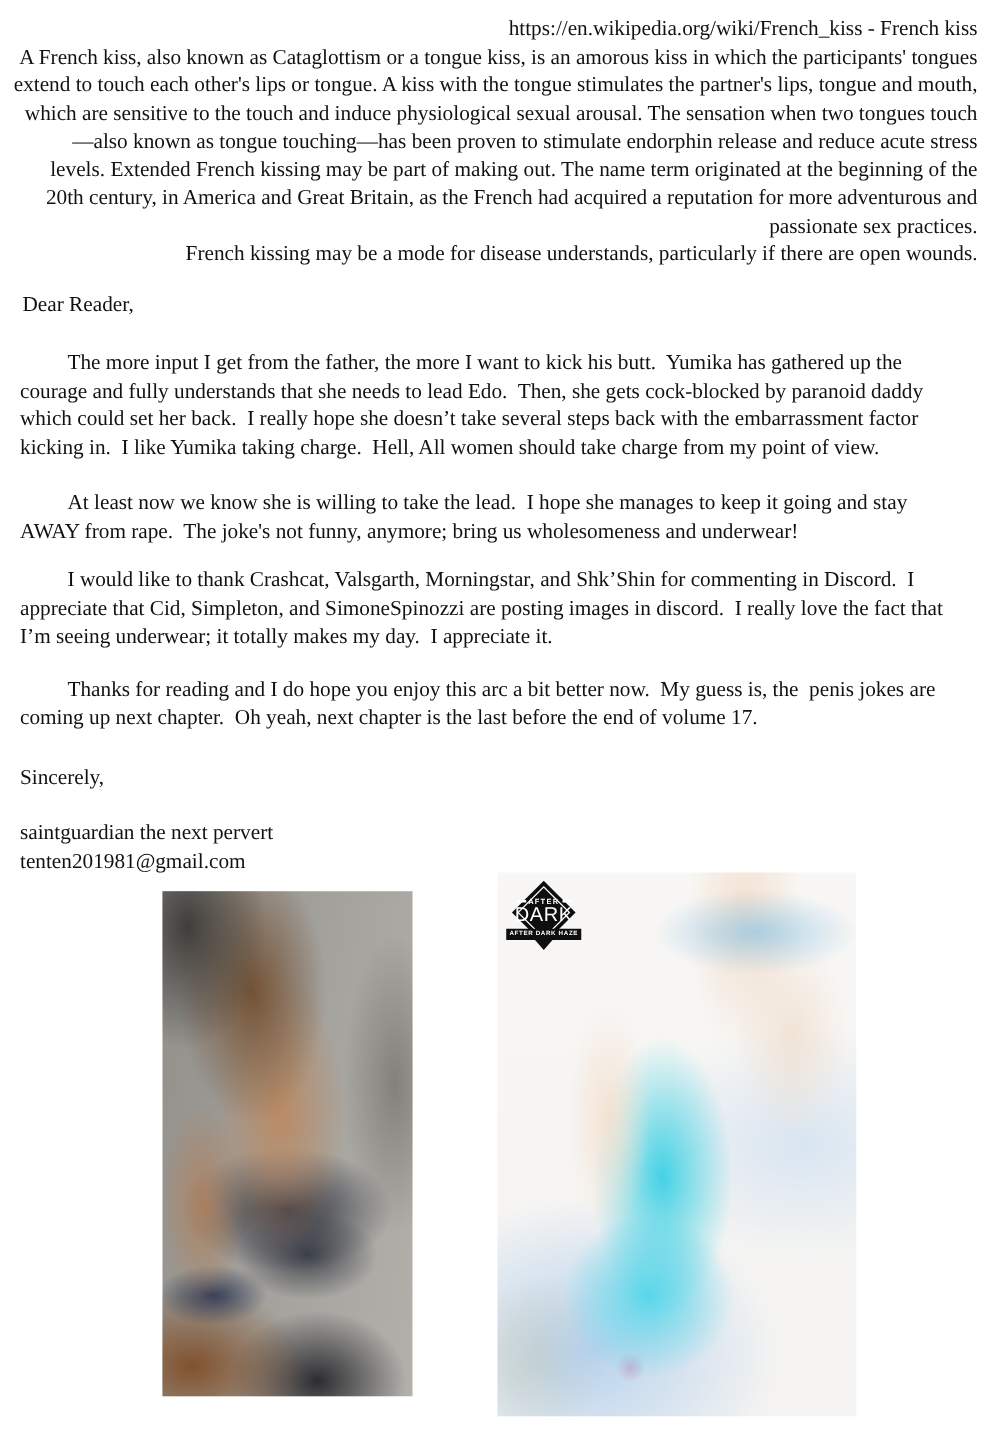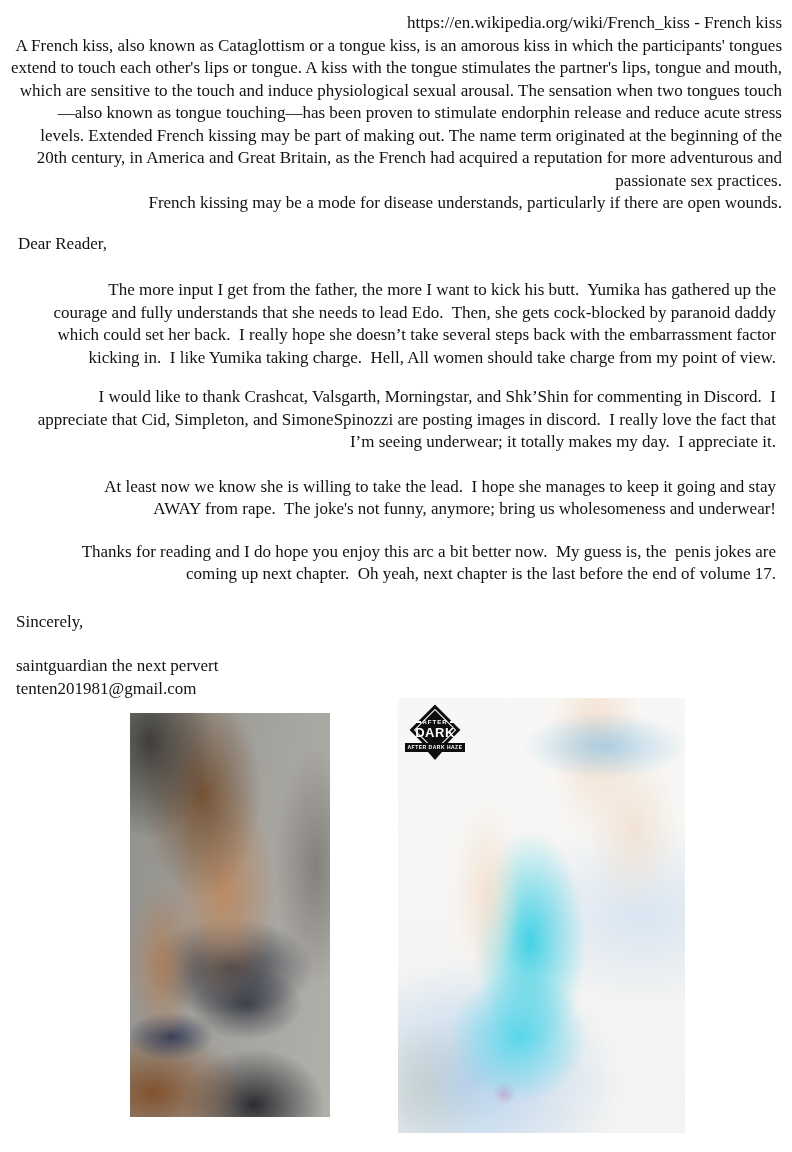--- a/index.html
+++ b/index.html
@@ -12,21 +12,21 @@
     font-family: "Liberation Serif", "DejaVu Serif", serif;
     font-size: 17px;
     line-height: 22.5px;
     overflow: hidden;
   }
   .centered-block { text-align: right; margin: 0 10px; }
   .source-line { margin-top: 12px; }
   .wiki-excerpt, .wiki-note { white-space: pre-wrap; }
   .letter { margin: 8px 16px; }
   .salutation { margin: 18px 0 0 2px; }
-  .para { margin: 22px 0 0 0; text-indent: 38px; white-space: pre-wrap; text-align: right; }
+  .para { margin: 22px 0 0 0; text-indent: 38px; white-space: pre-wrap; }
   .para-1 { margin-top: 24px; }
   .para-3 { margin-top: 17px; }
   .para-4 { margin-top: 20px; }
   .closing { margin-top: 25px; }
   .signature { margin-top: 22px; }
   .sig-line { display: block; }
 
   
   .photo { position: absolute; overflow: hidden; }
   .photo-left {
@@ -74,21 +74,21 @@
   }
   .badge-inner {
     position: absolute; left: 0; right: 0; top: 13px;
     text-align: center; color: #ffffff;
   }
   .badge-after { font-size: 6px; font-weight: bold; letter-spacing: 1px; line-height: 7px; }
   .badge-after::before, .badge-after::after {
     content: ""; display: inline-block; width: 7px; height: 2px;
     background: #ffffff; vertical-align: middle; margin: 0 2px;
   }
-  .badge-dark { font-size: 13px; font-weight: 700; letter-spacing: 0.5px; line-height: 13px; }
+  .badge-dark { font-size: 16px; font-weight: 400; letter-spacing: 0.5px; line-height: 13px; }
   .badge-banner {
     position: absolute; left: 1px; right: 1px; top: 37px; height: 9px;
     background: #0e0e0e; color: #ffffff; font-size: 5px; line-height: 9px;
     text-align: center; letter-spacing: 0.5px; font-weight: bold;
     white-space: nowrap; overflow: hidden;
   }
   .badge-tip {
     position: absolute; left: 50%; top: 46px; margin-left: -7px;
     width: 0; height: 0;
     border-left: 7px solid transparent; border-right: 7px solid transparent;
@@ -102,22 +102,22 @@
 
   <div class="centered-block">
     <div class="source-line">https://en.wikipedia.org/wiki/French_kiss - French kiss</div>
     <div class="wiki-excerpt">A French kiss, also known as Cataglottism or a tongue kiss, is an amorous kiss in which the participants' tongues extend to touch each other's lips or tongue. A kiss with the tongue stimulates the partner's lips, tongue and mouth, which are sensitive to the touch and induce physiological sexual arousal. The sensation when two tongues touch—also known as tongue touching—has been proven to stimulate endorphin release and reduce acute stress levels. Extended French kissing may be part of making out. The name term originated at the beginning of the 20th century, in America and Great Britain, as the French had acquired a reputation for more adventurous and passionate sex practices.</div>
     <div class="wiki-note">French kissing may be a mode for disease understands, particularly if there are open wounds.</div>
   </div>
 
   <div class="letter">
     <div class="salutation">Dear Reader,</div>
     <div class="para para-1">The more input I get from the father, the more I want to kick his butt.  Yumika has gathered up the courage and fully understands that she needs to lead Edo.  Then, she gets cock-blocked by paranoid daddy which could set her back.  I really hope she doesn’t take several steps back with the embarrassment factor kicking in.  I like Yumika taking charge.  Hell, All women should take charge from my point of view.</div>
+    <div class="para para-2">At least now we know she is willing to take the lead.  I hope she manages to keep it going and stay AWAY from rape.  The joke's not funny, anymore; bring us wholesomeness and underwear!</div>
     <div class="para para-3">I would like to thank Crashcat, Valsgarth, Morningstar, and Shk’Shin for commenting in Discord.  I appreciate that Cid, Simpleton, and SimoneSpinozzi are posting images in discord.  I really love the fact that I’m seeing underwear; it totally makes my day.  I appreciate it.</div>
-    <div class="para para-2">At least now we know she is willing to take the lead.  I hope she manages to keep it going and stay AWAY from rape.  The joke's not funny, anymore; bring us wholesomeness and underwear!</div>
     <div class="para para-4">Thanks for reading and I do hope you enjoy this arc a bit better now.  My guess is, the  penis jokes are coming up next chapter.  Oh yeah, next chapter is the last before the end of volume 17.</div>
     <div class="closing">Sincerely,</div>
     <div class="signature">
       <span class="sig-line">saintguardian the next pervert</span>
       <span class="sig-line">tenten201981@gmail.com</span>
     </div>
   </div>
 
   <div class="photo photo-left" title="indoor photograph (abstracted): model in dark lingerie beside wooden desk, gray concrete background"></div>
 

